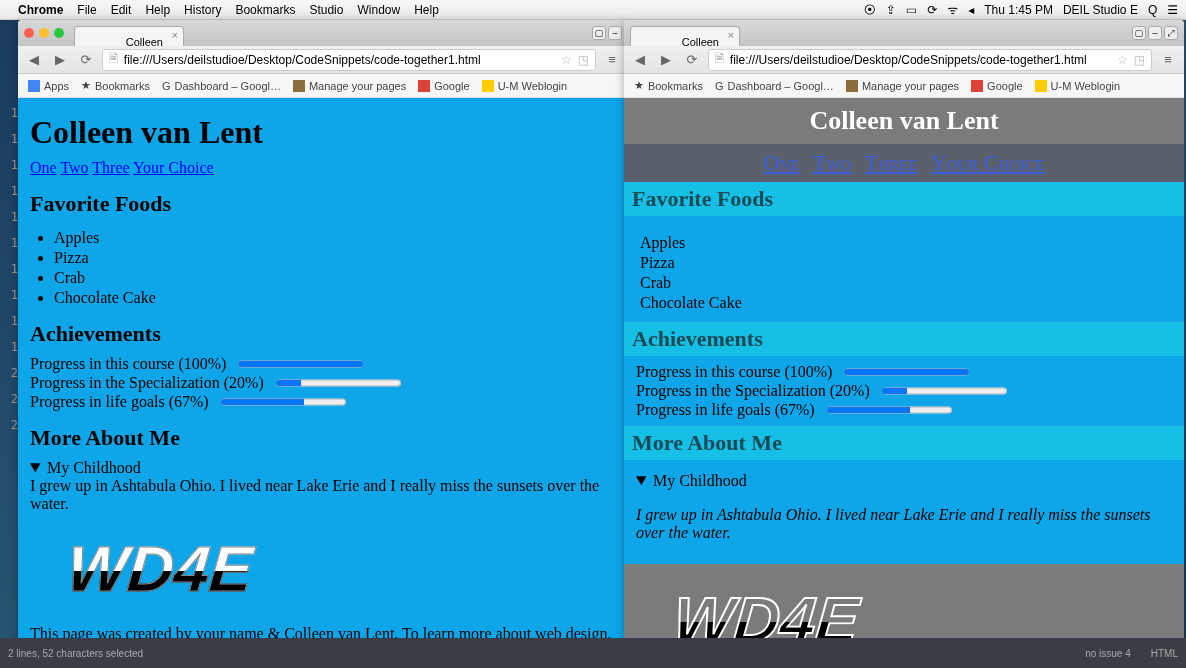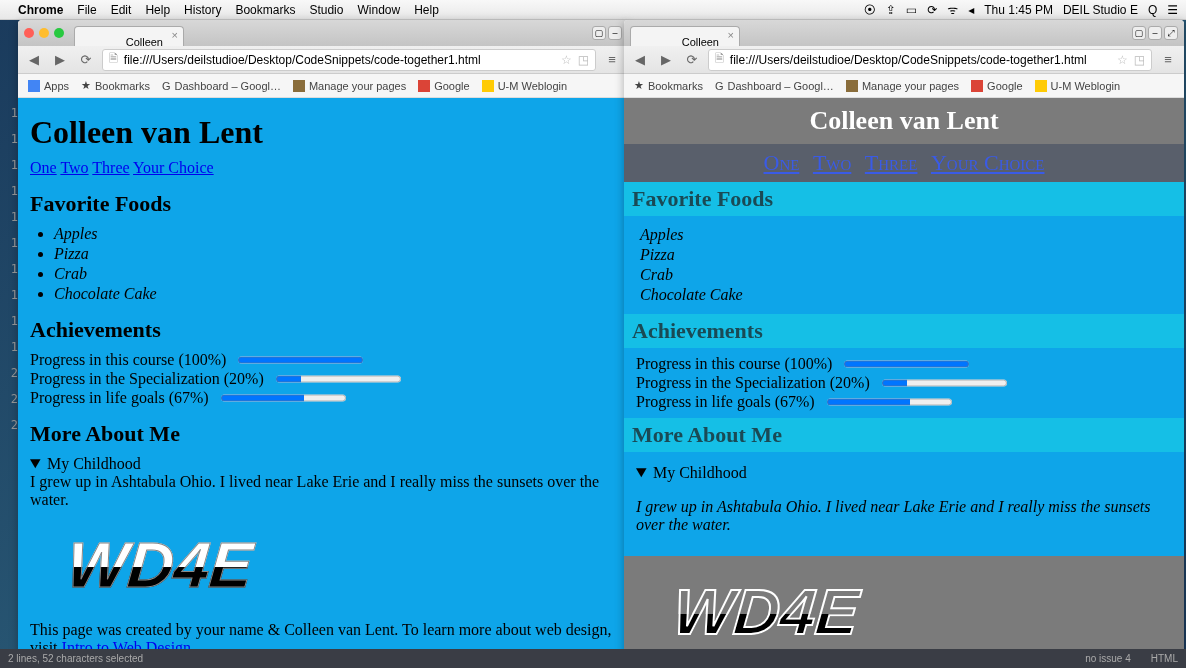--- a/index.html
+++ b/index.html
@@ -101,21 +101,21 @@
       font-size:11px;
       border-bottom:1px solid #ddd;
       color:#444;
     }
     .bkbar .bitem { display:flex;align-items:center;gap:4px;}
     .sqicon{width:12px;height:12px;display:inline-block;}
     .content { flex:1; overflow:auto; background:#0ea5e9; padding: 8px 12px; font-family: "Times New Roman", serif; font-size:16px; color:#000;}
     .content h1 { font-size:32px; margin: 8px 0;}
     .content h2 { font-size:22px; margin: 14px 0 8px;}
     .content a { color: #0000EE; text-decoration: underline;}
-    ul{margin:4px 0 4px 24px;padding:0;font-style:italic;}
+    ul{margin:12px 0 4px 24px;padding:0;}
     li{margin:2px 0;}
     .prog-row{display:flex;align-items:center;gap:12px;margin:1px 0;}
     progress { width:125px;height:14px;}
     details{margin:6px 0;}
     .wd4e {
       width:260px;height:100px;
       display:flex;align-items:center;justify-content:center;
       font-family: Arial, sans-serif;
       font-weight:900;
       font-size:64px;
@@ -132,21 +132,21 @@
     .styled .hdr { background:#7b7b7b; color:#fff; text-align:center; padding:8px 0;font-size:26px;font-weight:bold;}
     .styled .navrow{ background:#595f6b;text-align:center;padding:6px 0;font-size:22px;}
     .styled .navrow a{ color:#3a5be6; font-variant: small-caps; margin:0 4px;}
     .styled h2{ background:#15bfe6;color:#1a4a55;padding:4px 8px;margin:0;font-size:22px;}
     .styled .sec{padding:6px 12px;}
     .styled .sec ul{list-style:none;margin-left:4px;}
     .styled details p{font-style:italic;}
     .styled .footer{ background:#7b7b7b; padding:6px 12px; display:flex; align-items:flex-end; gap:6px; flex-wrap:wrap;}
     .styled .footer .wd4e{ -webkit-text-stroke:2px #fff; background: linear-gradient(#7b7b7b 0%, #7b7b7b 52%, #000 52%, #000 100%); -webkit-background-clip:text;background-clip:text;}
     
-    .statusbar{position:absolute;left:0;right:0;bottom:0;height:19px;background:#3a3d45;color:#aaa;font-size:10px;display:flex;align-items:center;padding:0 8px;gap:20px;}
+    .statusbar{position:absolute;left:0;right:0;bottom:0;height:30px;background:#3a3d45;color:#aaa;font-size:10px;display:flex;align-items:center;padding:0 8px;gap:20px;}
     .statusbar .sr{margin-left:auto;display:flex;gap:20px;}
     
     .linenums{position:absolute;left:0;top:80px;width:20px;color:#999;font-size:12px;line-height:26px;text-align:right;padding-right:2px;font-family:Menlo,monospace;}
   </style>
 </head>
 <body>
 
 <div class="menubar">
   <span class="apple"></span>
   <span class="mitem" style="font-weight:bold">Chrome</span>

